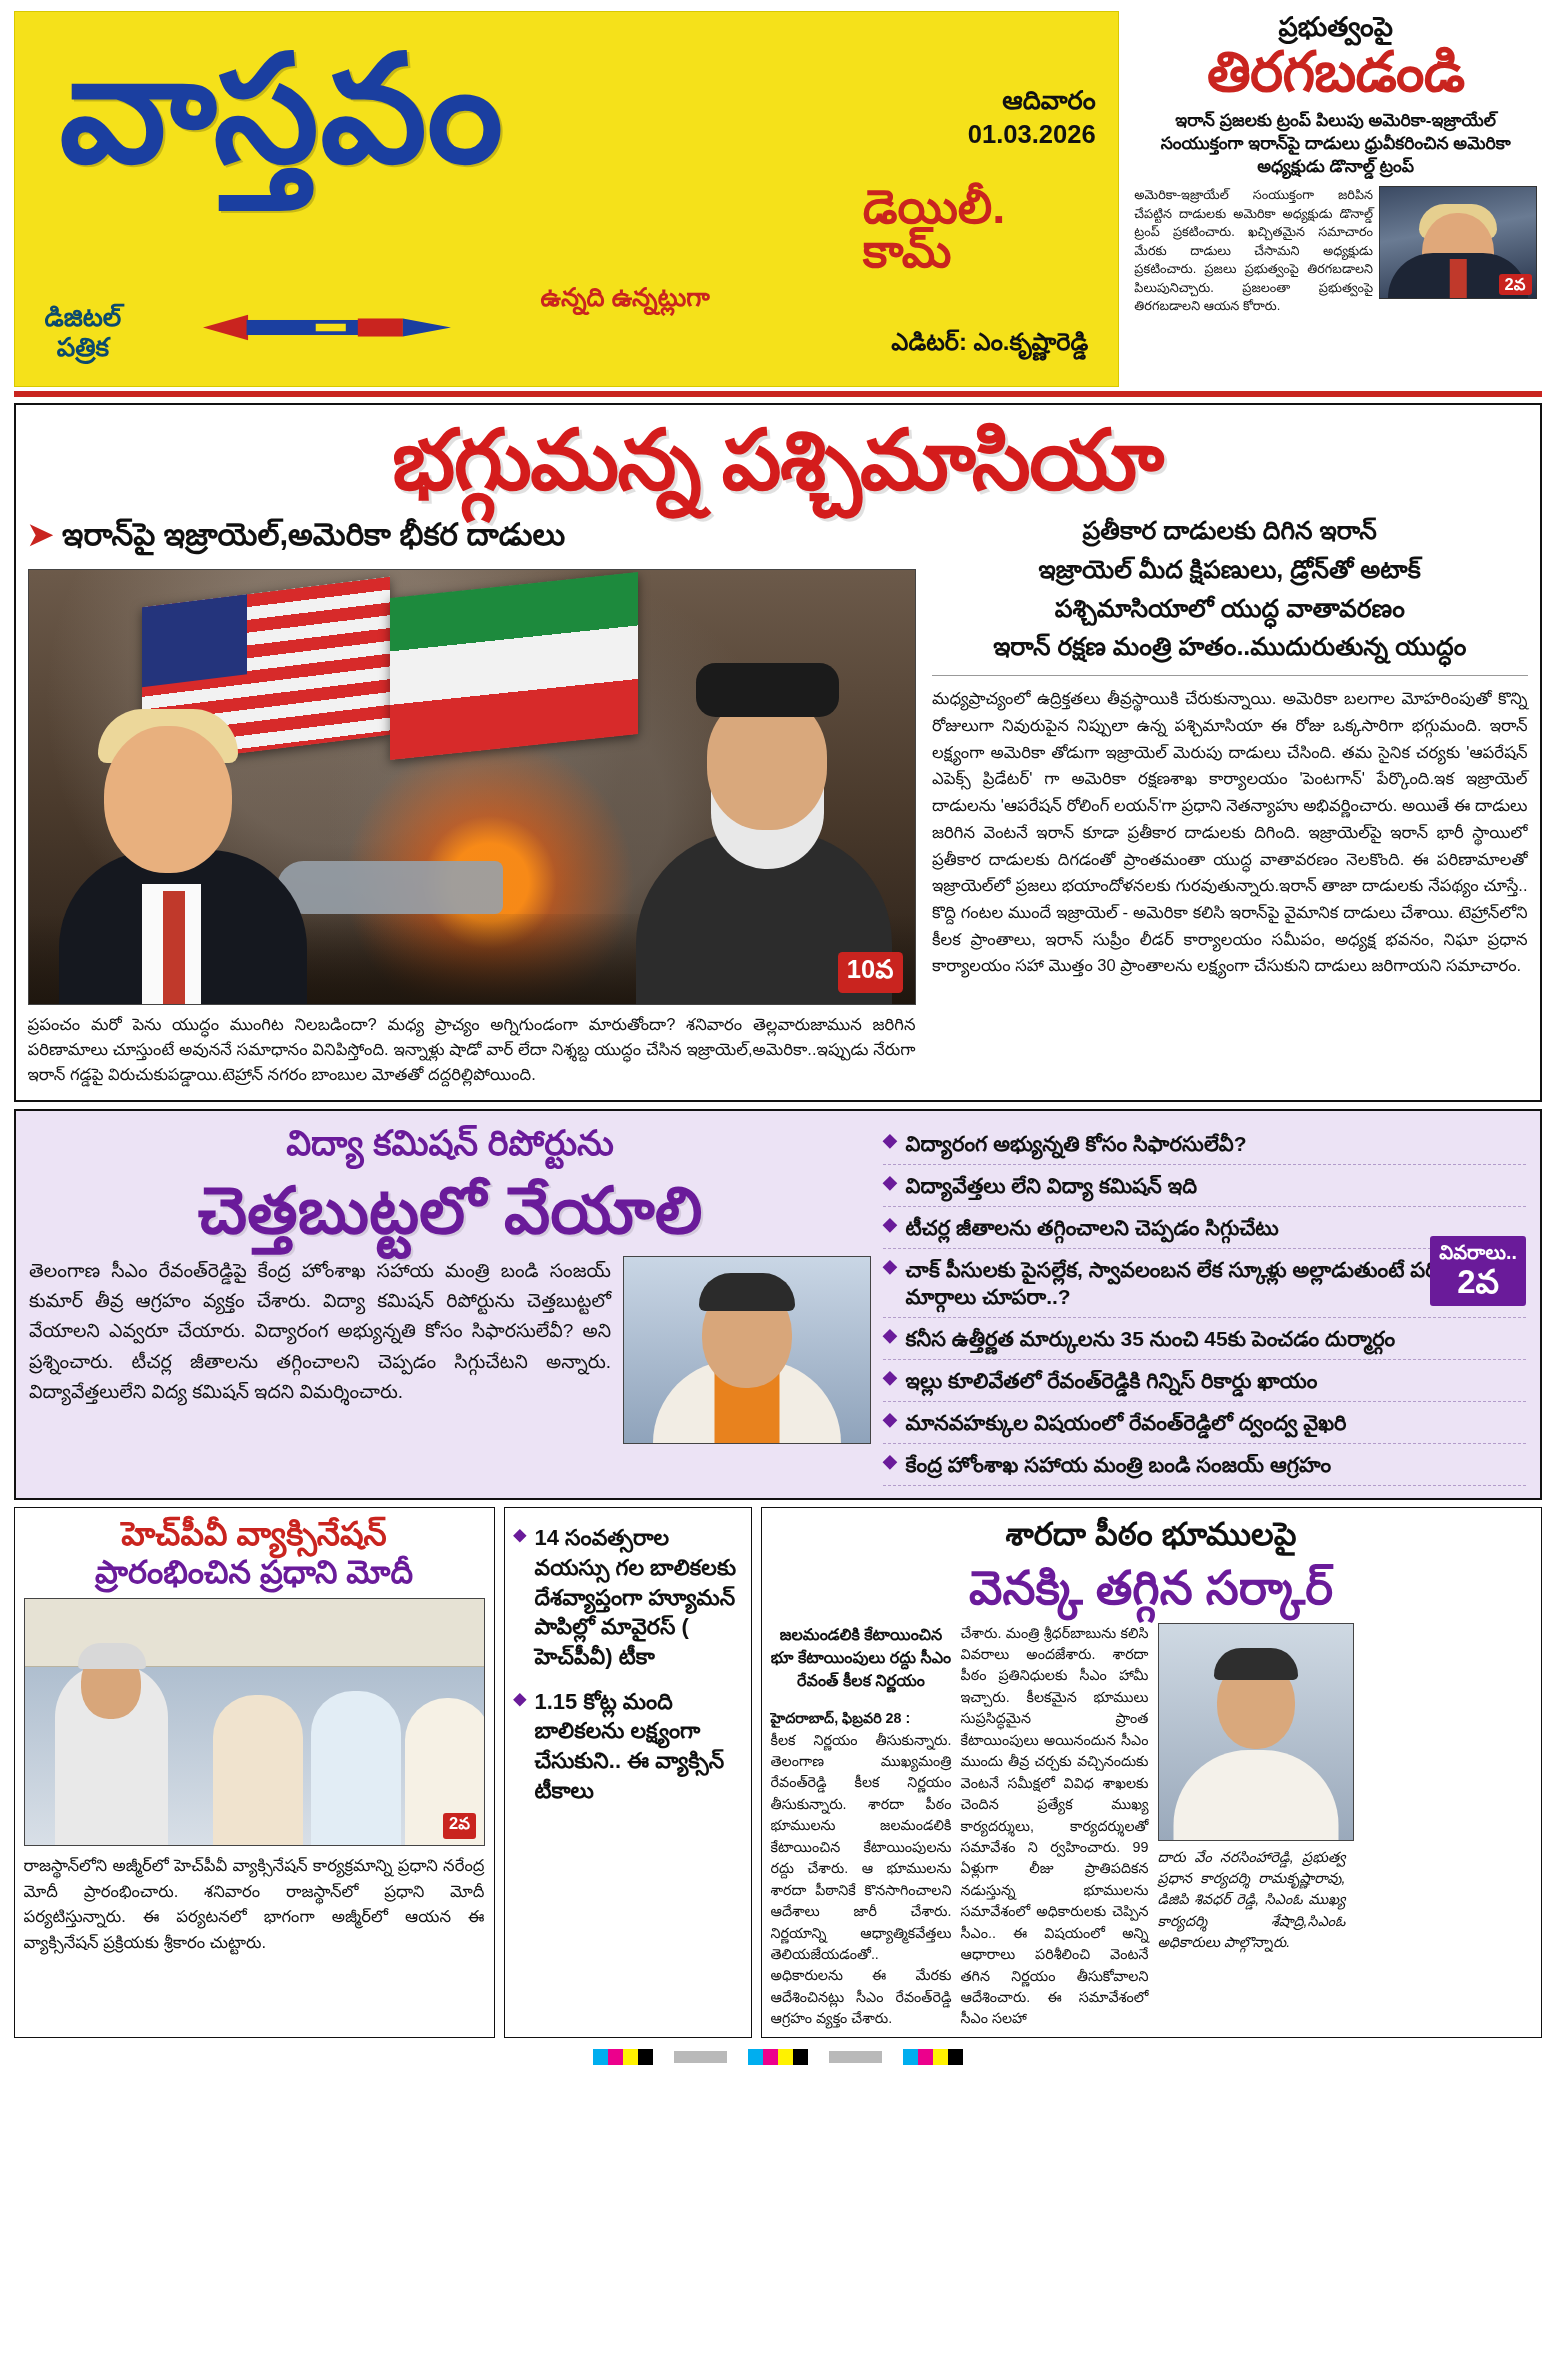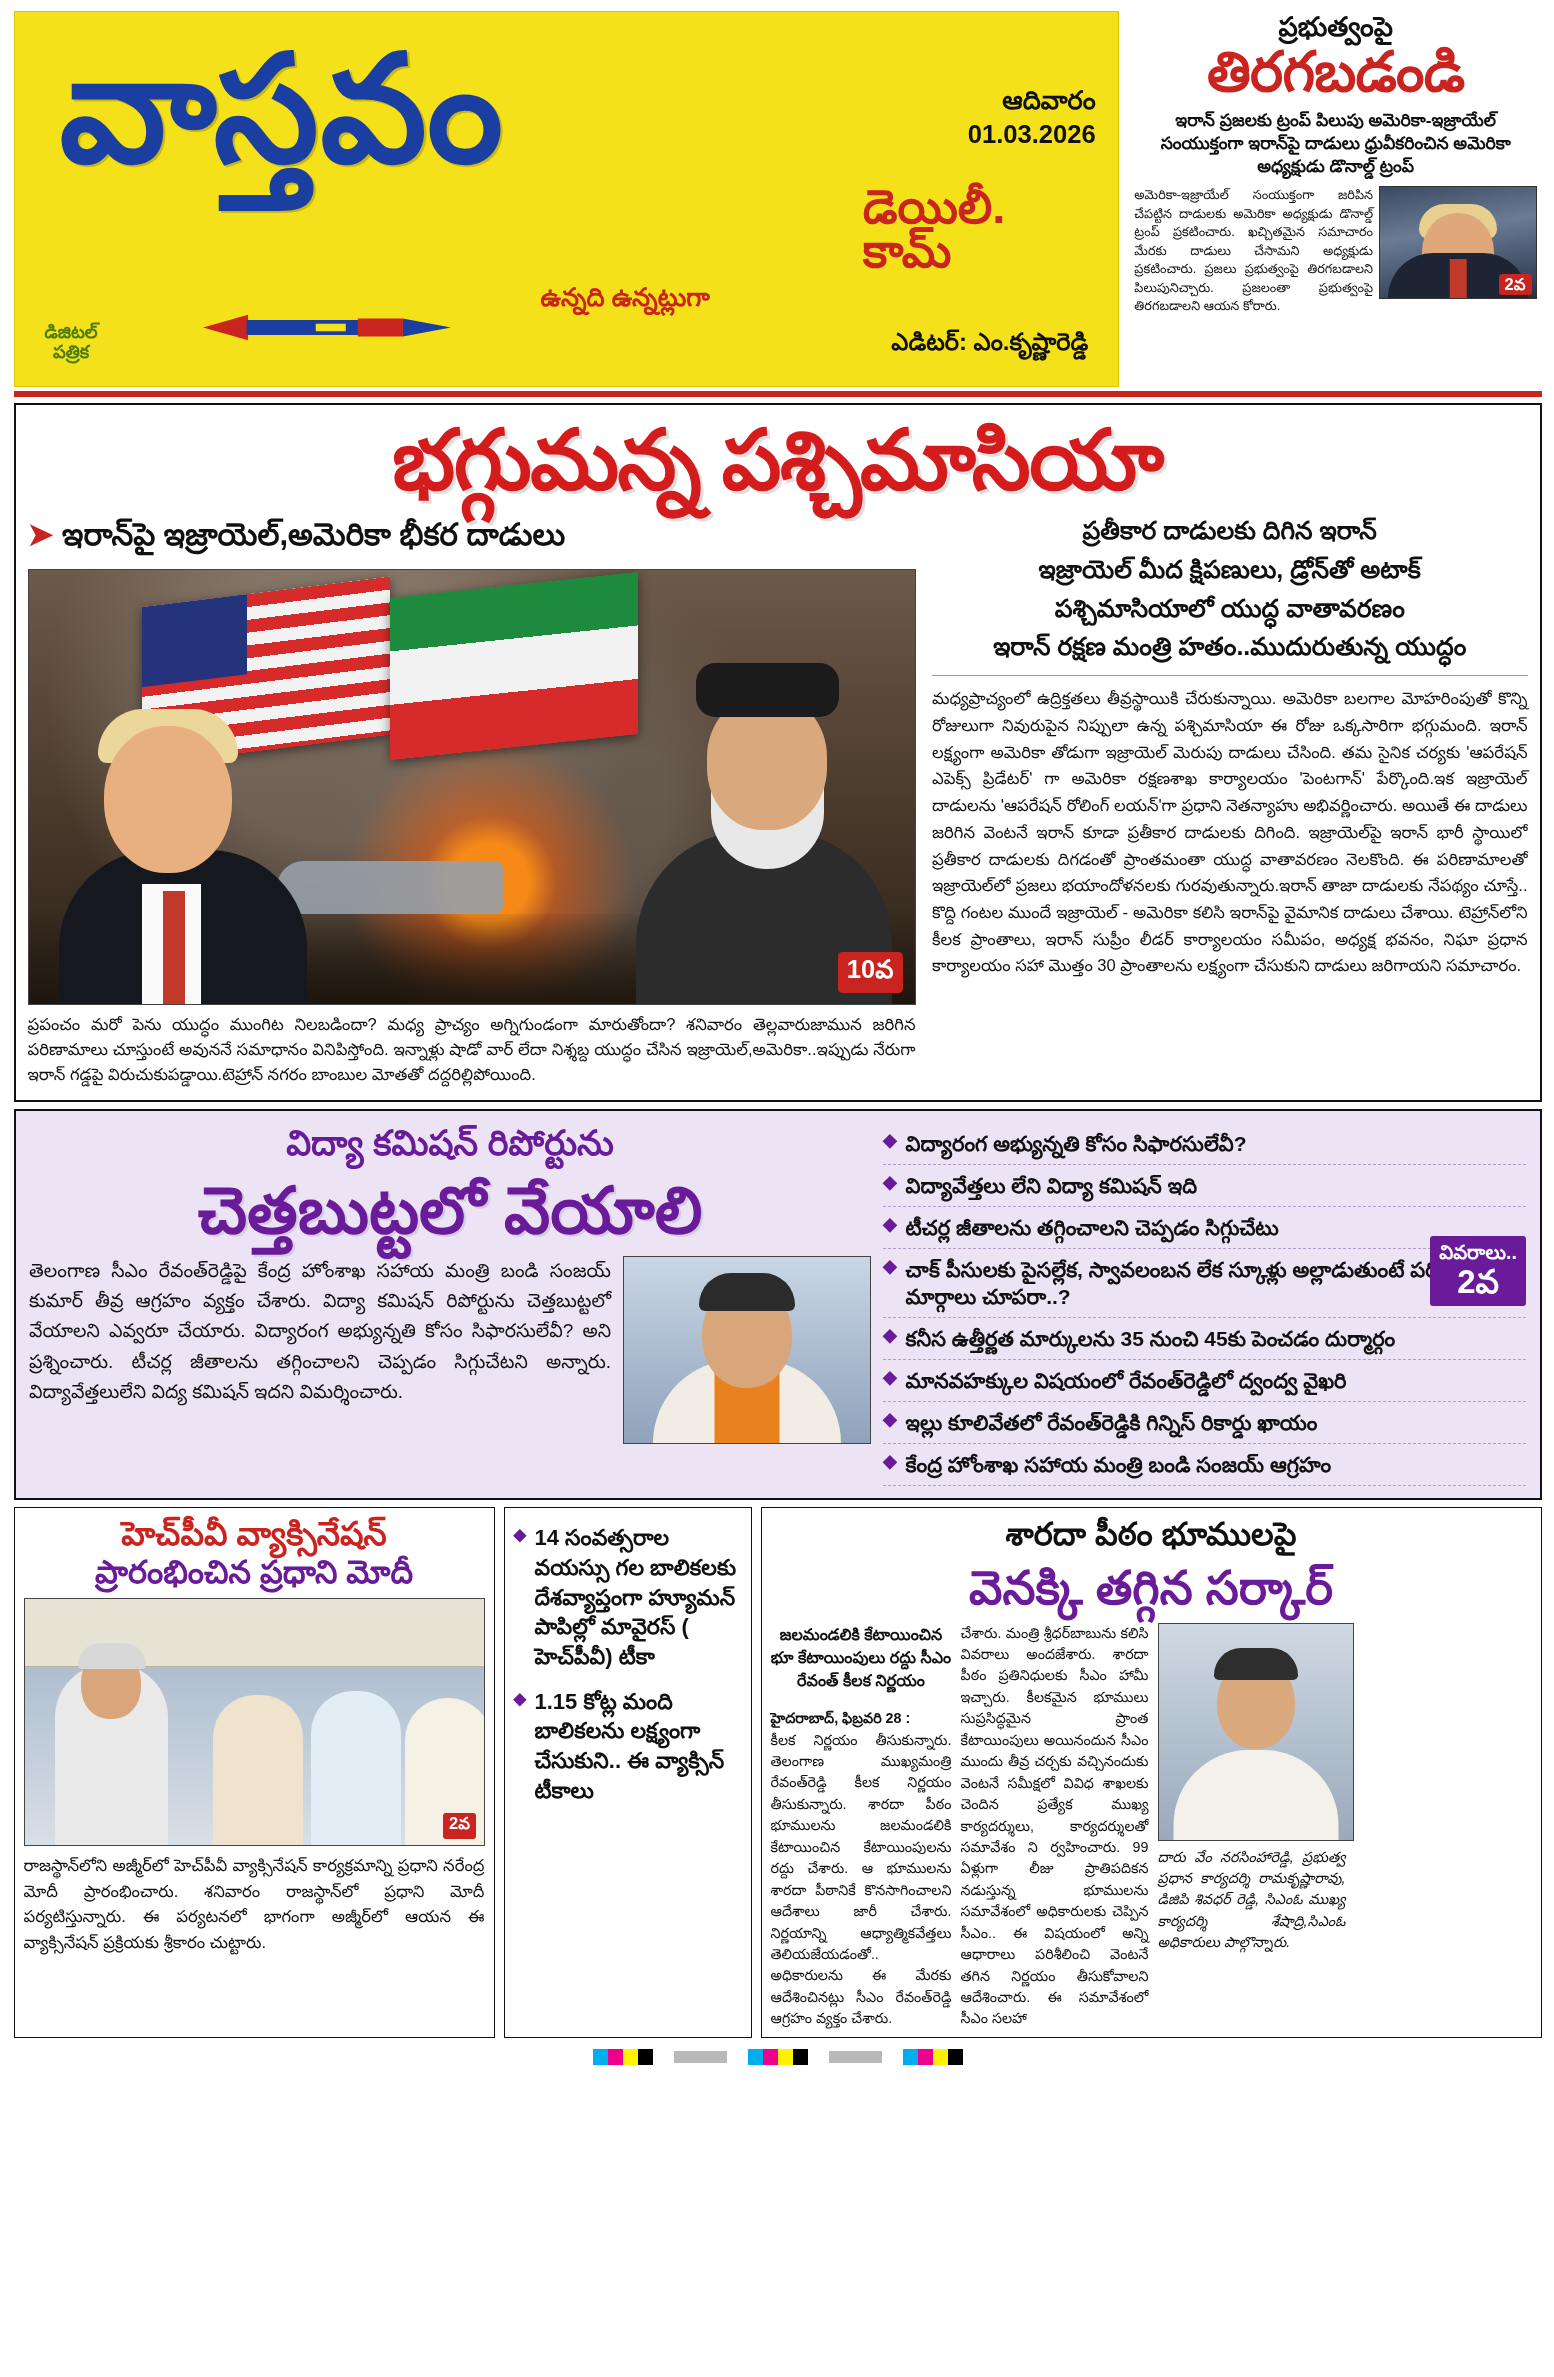--- a/index.html
+++ b/index.html
@@ -53,23 +53,23 @@
     right: 22.6px; top: 71px;
     text-align: right;
     font-size: 25.6px;
     font-weight: bold;
     color: #111;
     line-height: 1.35;
   }
   .mast-digital {
     position: absolute;
     left: 30px; bottom: 22.6px;
-    font-size: 18px;
-    font-weight: bold;
-    color: #4d7c0f;
+    font-size: 26px;
+    font-weight: bold;
+    color: #0c4a6e;
     line-height: 1.15;
     text-align: center;
   }
   .mast-editor {
     position: absolute;
     right: 30px; bottom: 24px;
     font-size: 24px;
     font-weight: bold;
     color: #111;
   }
@@ -452,22 +452,22 @@
       </div>
     </div>
 
     <div class="edu-right">
       <ul class="edu-list">
         <li>విద్యారంగ అభ్యున్నతి కోసం సిఫారసులేవీ?</li>
         <li>విద్యావేత్తలు లేని విద్యా కమిషన్ ఇది</li>
         <li>టీచర్ల జీతాలను తగ్గించాలని చెప్పడం సిగ్గుచేటు</li>
         <li>చాక్ పీసులకు పైసల్లేక, స్వావలంబన లేక స్కూళ్లు అల్లాడుతుంటే పరిష్కార మార్గాలు చూపరా..?</li>
         <li>కనీస ఉత్తీర్ణత మార్కులను 35 నుంచి 45కు పెంచడం దుర్మార్గం</li>
+        <li>ఇల్లు కూలివేతలో రేవంత్‌రెడ్డికి గిన్నిస్ రికార్డు ఖాయం</li>
         <li>మానవహక్కుల విషయంలో రేవంత్‌రెడ్డిలో ద్వంద్వ వైఖరి</li>
-        <li>ఇల్లు కూలివేతలో రేవంత్‌రెడ్డికి గిన్నిస్ రికార్డు ఖాయం</li>
         <li>కేంద్ర హోంశాఖ సహాయ మంత్రి బండి సంజయ్ ఆగ్రహం</li>
       </ul>
       <div class="edu-ref">
         <span>వివరాలు..</span>
         <span class="big">2వ</span>
       </div>
     </div>
   </div>
 
   <div class="bottom">

